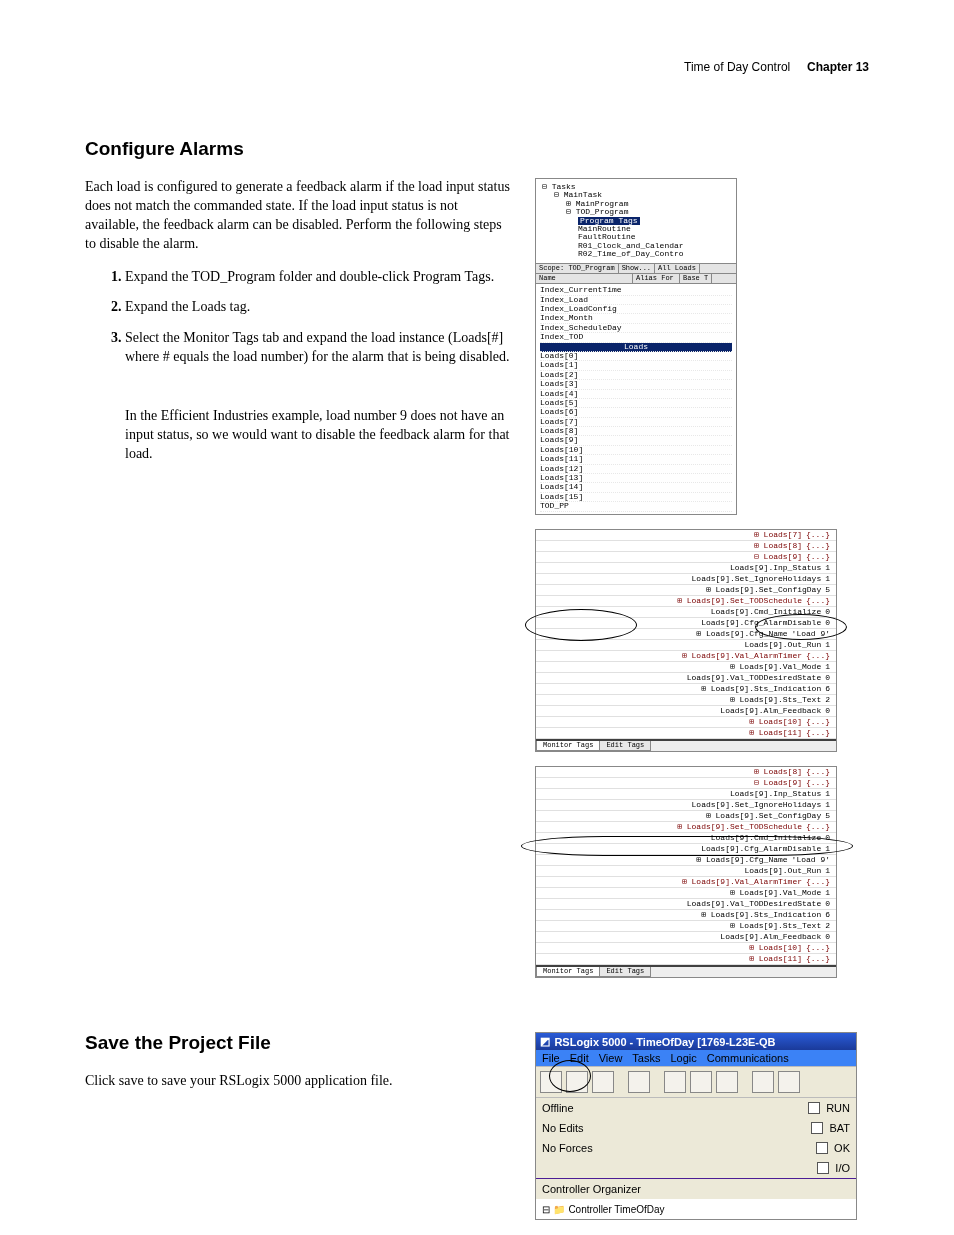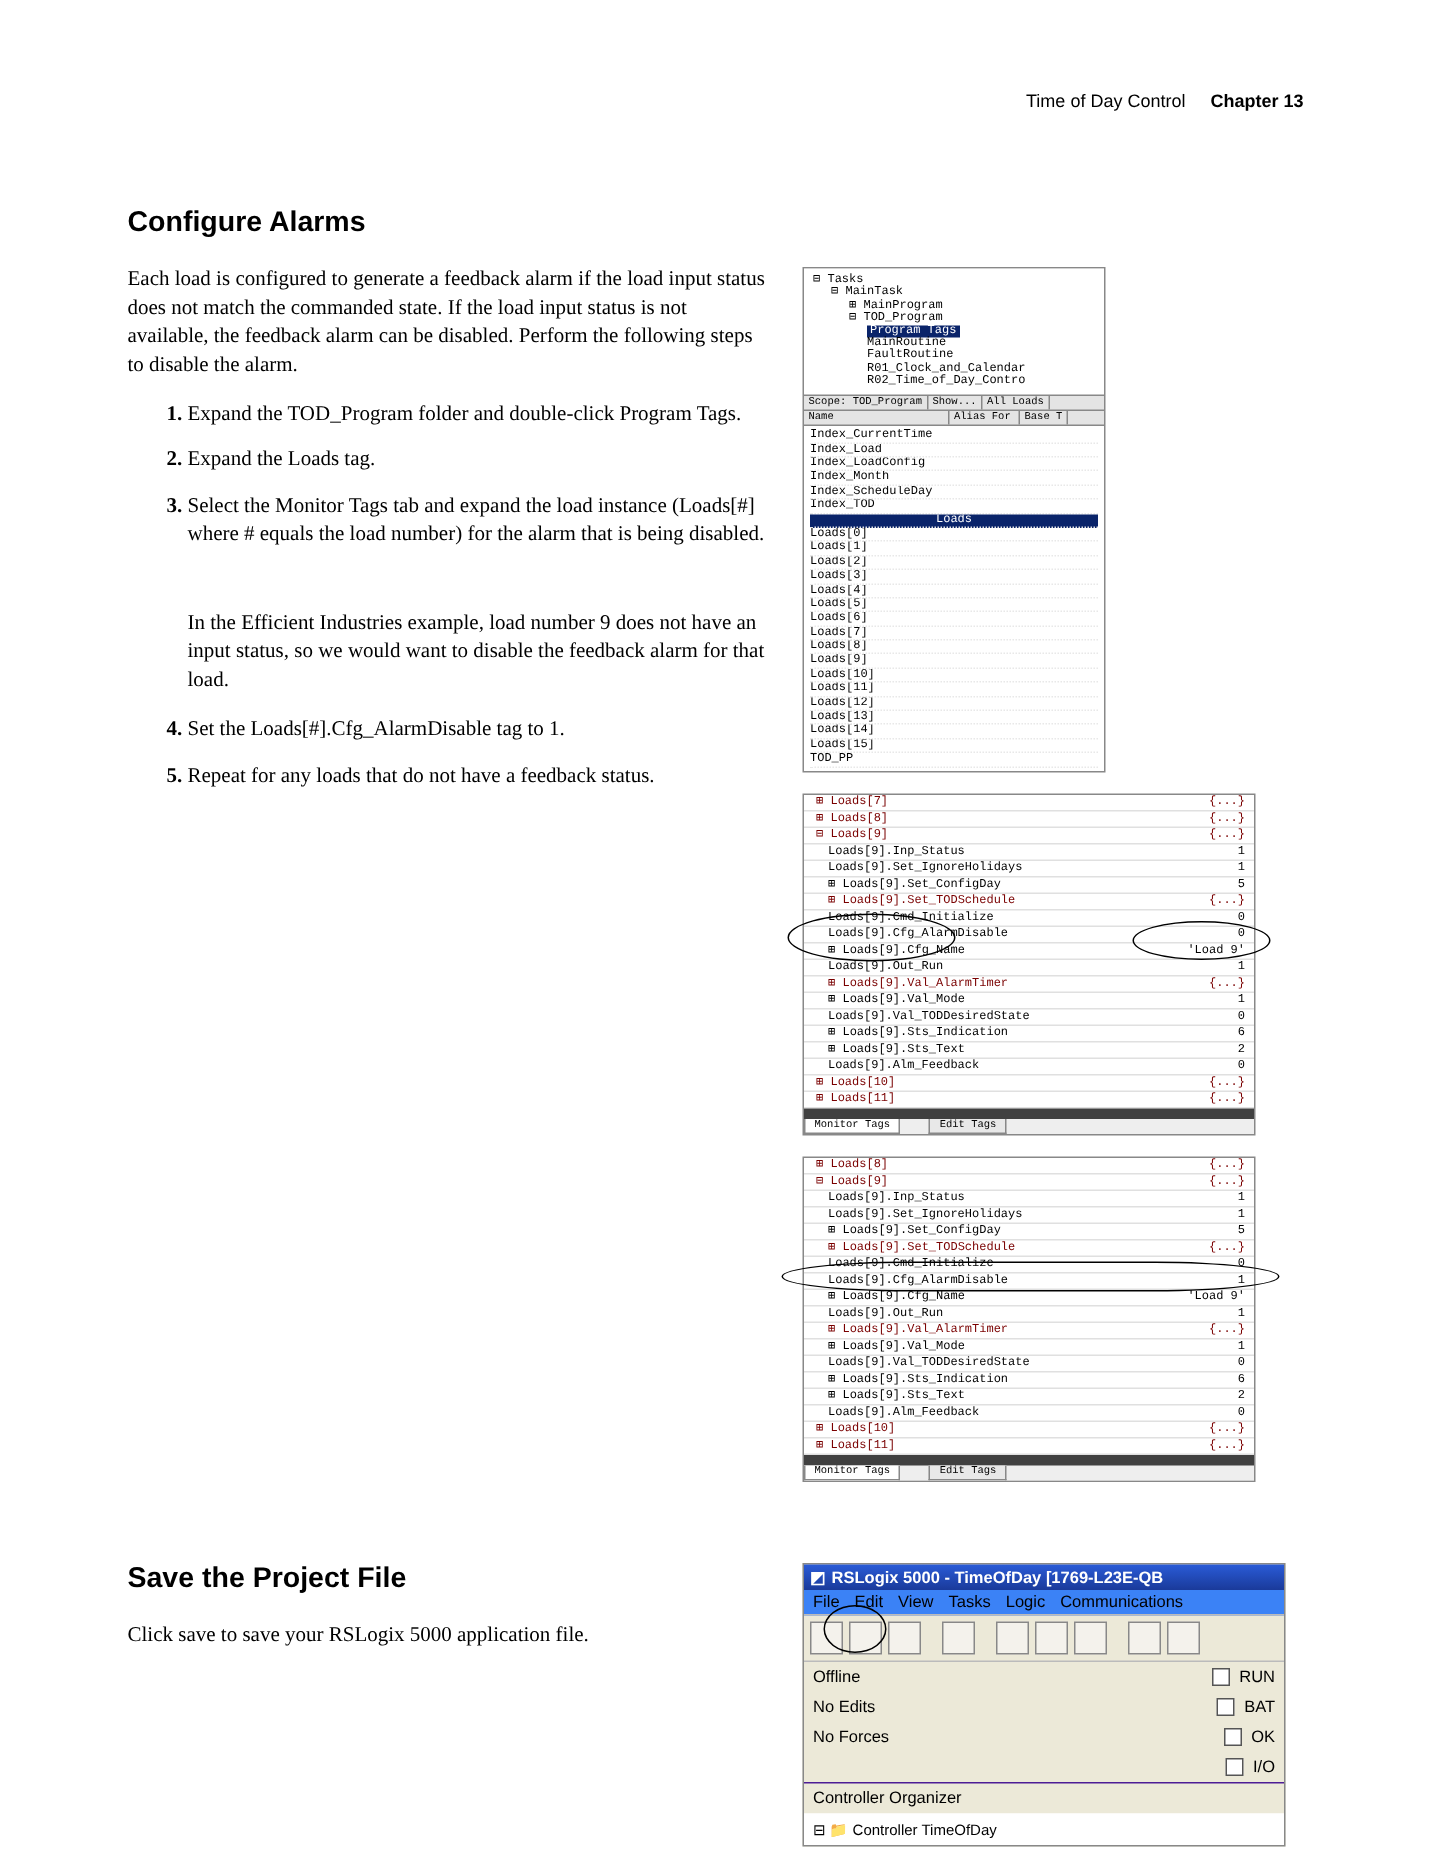--- a/index.html
+++ b/index.html
@@ -57,26 +57,26 @@
   .tree .indent3 { padding-left: 36px; }
   .tree div { white-space: nowrap; }
   .grid { border-top: 1px solid #888; }
   .gridhdr {
     display: flex; background: #e4e4e4; border-bottom: 1px solid #888;
     font-size: 7px;
   }
   .gridhdr div { padding: 1px 3px; border-right: 1px solid #888; }
   .gridbody { padding: 2px 4px; }
   .gridbody div { white-space: nowrap; overflow: hidden; border-bottom: 1px dotted #e8e8e8; }
-  .lrow { display: flex; justify-content: space-between; padding-right: 6px; border-bottom: 1px solid #e0e0e0; line-height: 1.25; }
+  .lrow { display: flex; justify-content: flex-end; padding-right: 6px; border-bottom: 1px solid #e0e0e0; line-height: 1.25; }
   .lrow .n { padding-left: 8px; white-space: nowrap; overflow: hidden; }
   .lrow .v { padding-left: 4px; white-space: nowrap; }
   .lrow.exp .n { padding-left: 16px; }
   .lrow.hl { color: #7a0000; }
-  .tabs { display: flex; font-size: 7px; border-top: 7px solid #404040; background: #eee; gap: 20px; }
+  .tabs { display: flex; font-size: 7px; border-top: 2px solid #404040; background: #eee; }
   .tabs .tab { border: 1px solid #888; border-top: none; padding: 1px 6px; background: #fff; margin-right: -1px;}
   .tabs .tab.inactive { background: #e8e8e8; }
   .circle {
     position: absolute; border: 1.5px solid #000; border-radius: 50%;
     width: 110px; height: 30px; pointer-events: none;
   }
   .shotwrap { position: relative; }
 
   
   .rslogix {
@@ -119,24 +119,20 @@
 <div class="twocol">
   <div class="left">
     <p>Each load is configured to generate a feedback alarm if the load input status does not match the commanded state. If the load input status is not available, the feedback alarm can be disabled. Perform the following steps to disable the alarm.</p>
     <ol>
       <li>Expand the TOD_Program folder and double-click Program Tags.</li>
       <li>Expand the Loads tag.</li>
       <li>Select the Monitor Tags tab and expand the load instance (Loads[#] where # equals the load number) for the alarm that is being disabled.</li>
     </ol>
     <div class="spacer"></div>
     <p style="padding-left:40px;">In the Efficient Industries example, load number 9 does not have an input status, so we would want to disable the feedback alarm for that load.</p>
-    <ol start="4">
-      <li>Set the Loads[#].Cfg_AlarmDisable tag to 1.</li>
-      <li>Repeat for any loads that do not have a feedback status.</li>
-    </ol>
   </div>
 
   <div class="right">
 
     <div class="shot" style="width: 200px;">
       <div class="tree">
         <div>⊟ <span>Tasks</span></div>
         <div class="indent1">⊟ <span>MainTask</span></div>
         <div class="indent2">⊞ <span>MainProgram</span></div>
         <div class="indent2">⊟ <span>TOD_Program</span></div>

